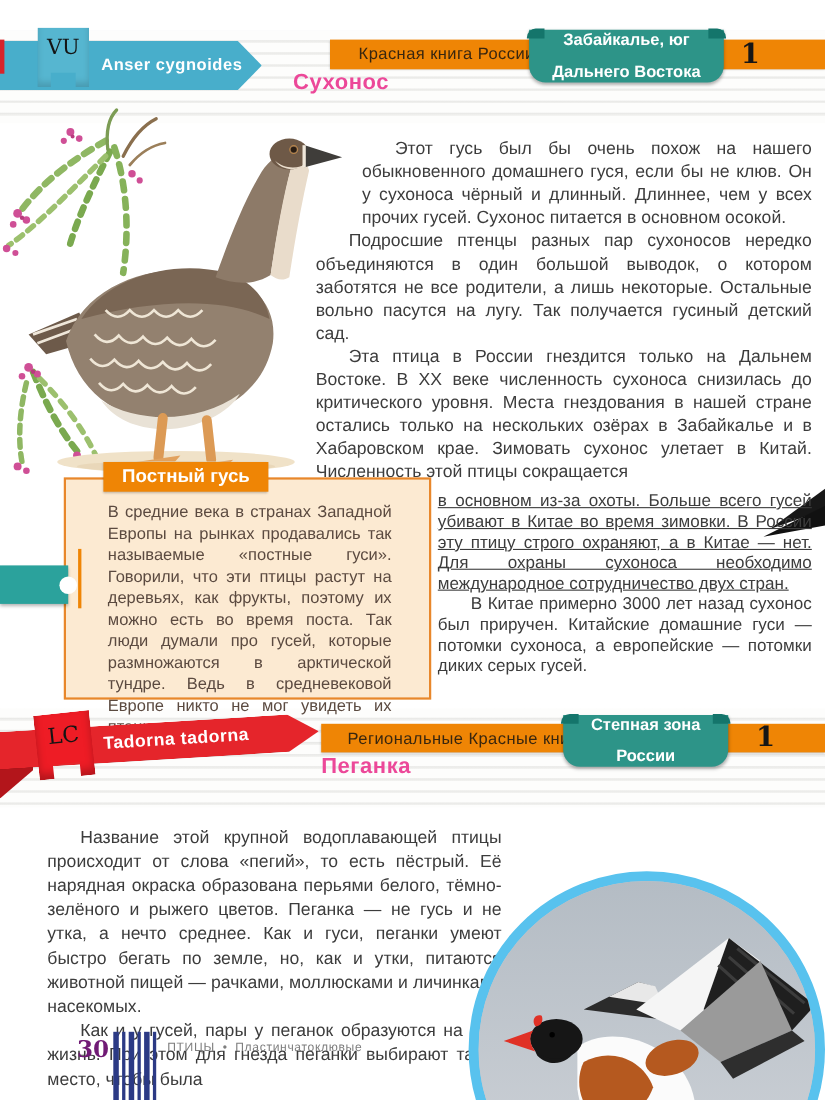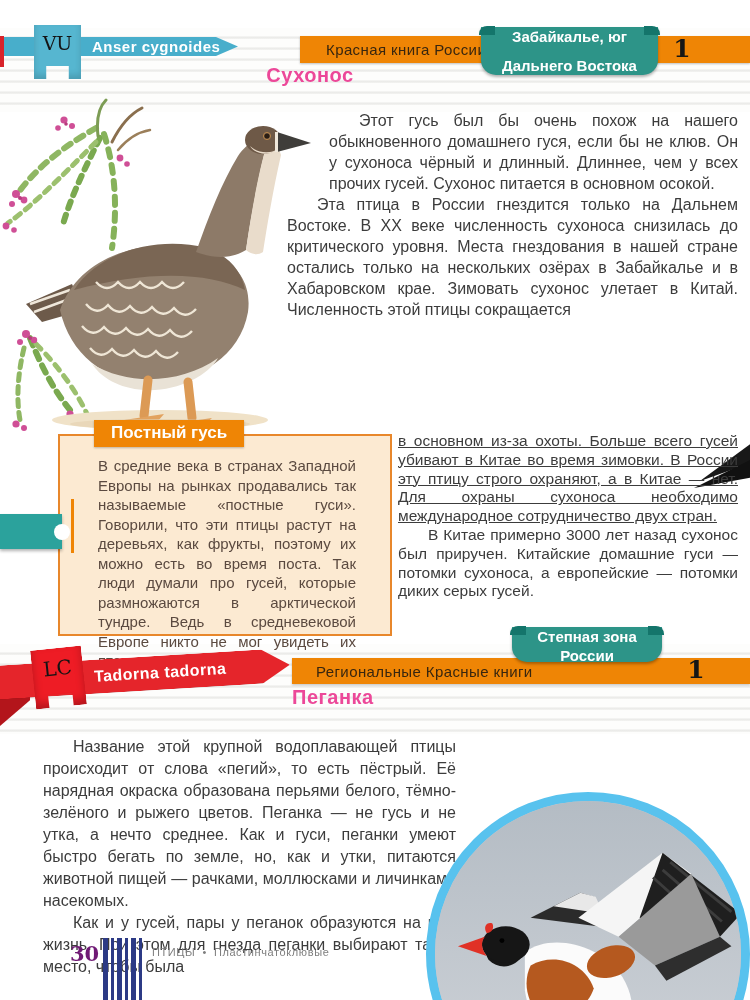--- a/index.html
+++ b/index.html
@@ -12,21 +12,21 @@
     z-index:1;}
   .band-1{top:28px;height:84px;}
   .band-2{top:644px;height:90px;}
 
   
   .cat-bar{position:absolute;height:27px;background:#ef8505;z-index:2;display:flex;align-items:center;
     box-shadow:0 1px 2px rgba(0,0,0,.25);}
   .cat-bar .bar-label{font-size:15px;color:#38260f;letter-spacing:.4px;}
 
   
-  .ribbon-teal{position:absolute;left:0;top:37px;width:238px;height:19px;background:#48aecb;z-index:3;
+  .ribbon-teal{position:absolute;left:0;top:37px;width:238px;height:45px;background:#48aecb;z-index:3;
     clip-path:polygon(0 0,216px 0,238px 50%,216px 100%,0 100%);display:flex;align-items:center;}
   .ribbon-teal .species{color:#fff;font-weight:bold;font-size:15px;padding-left:92px;letter-spacing:.5px;}
   .red-sliver{position:absolute;left:0;top:36px;width:4px;height:31px;background:#d8232a;z-index:4;}
 
   .status-tab{position:absolute;z-index:5;display:flex;justify-content:center;
     font-family:"DejaVu Serif",serif;color:#141414;}
   .tab-vu{left:34px;top:25px;width:47px;height:47px;background:#56b6d0;font-size:19px;padding-top:7px;
     clip-path:polygon(0 0,100% 0,100% 100%,74% 100%,74% 76%,26% 76%,26% 100%,0 100%);
     box-shadow:inset 0 -4px 6px rgba(0,0,0,.15);}
   .tab-lc{left:33px;top:648px;width:51px;height:51px;background:#ee1c25;font-size:20px;padding-top:8px;
@@ -42,33 +42,33 @@
     clip-path:polygon(0 0,100% 0,100% 32%,0 100%);}
 
   
   .region-badge{position:absolute;z-index:4;background:#2d9488;border-radius:0 0 15px 15px;
     color:#fff;font-weight:bold;font-size:15px;line-height:19px;text-align:center;
     display:flex;flex-direction:column;justify-content:space-between;box-shadow:0 2px 3px rgba(0,0,0,.3);}
   .region-badge::before,.region-badge::after{content:"";position:absolute;top:-1px;width:16px;height:9px;background:#14756b;}
   .region-badge::before{left:-2px;border-radius:8px 0 0 0;}
   .region-badge::after{right:-2px;border-radius:0 8px 0 0;}
   .badge-1{left:481px;top:27px;width:177px;height:48px;}
-  .badge-2{left:512px;top:627px;width:150px;height:35px;}
+  .badge-2{left:512px;top:650px;width:150px;height:47px;}
 
   .badge-number{position:absolute;z-index:5;font-family:"DejaVu Serif",serif;font-weight:bold;
     font-size:25px;color:#161616;width:40px;text-align:center;}
   .num-1{left:662px;top:34px;}
   .num-2{left:676px;top:655px;}
 
   .section-title{position:absolute;z-index:5;font-weight:bold;font-size:20px;color:#ec4899;letter-spacing:.5px;}
   .title-1{left:195px;top:64px;width:230px;text-align:center;}
   .title-2{left:292px;top:686px;}
 
   
-  .bodytext{position:absolute;z-index:2;color:#3c3c3c;text-align:justify;}
+  .bodytext{position:absolute;z-index:2;color:#3c3c3c;text-align:justify;margin-top:15px;}
   .bodytext p{margin:0;text-indent:30px;}
   .s1-top{left:287px;top:110px;width:451px;font-size:16px;line-height:21px;}
   .s1-right{left:398px;top:432px;width:340px;font-size:15.5px;line-height:18.8px;}
   .s1-right p.cont{text-indent:0;text-decoration:underline;}
   .s2-text{left:43px;top:736px;width:697px;font-size:16px;line-height:22px;}
   .head-spacer{float:left;width:42px;height:66px;}
   .circle-spacer{float:right;width:284px;height:300px;margin-top:45px;}
 
   
   .side-box{position:absolute;left:58px;top:434px;width:334px;height:202px;z-index:2;
@@ -199,20 +199,21 @@
   </svg>
 
   <svg class="wing-tip" viewBox="0 0 100 92">
     <polygon points="100,0 10,66 100,34" fill="#181818"></polygon>
     <polygon points="100,28 0,78 100,60" fill="#111111"></polygon>
   </svg>
 
   <div class="bodytext s1-top">
     <div class="head-spacer"></div>
     <p>Этот гусь был бы очень похож на нашего обыкновенного домашнего гуся, если бы не клюв. Он у сухоноса чёрный и длинный. Длиннее, чем у всех прочих гусей. Сухонос питается в основном осокой.</p>
+    <p>Подросшие птенцы разных пар сухоносов нередко объединяются в один большой выводок, о котором заботятся не все родители, а лишь некоторые. Остальные вольно пасутся на лугу. Так получается гусиный детский сад.</p>
     <p>Эта птица в России гнездится только на Дальнем Востоке. В XX веке численность сухоноса снизилась до критического уровня. Места гнездования в нашей стране остались только на нескольких озёрах в Забайкалье и в Хабаровском крае. Зимовать сухонос улетает в Китай. Численность этой птицы сокращается</p>
   </div>
   <div class="bodytext s1-right">
     <p class="cont">в основном из-за охоты. Больше всего гусей убивают в Китае во время зимовки. В России эту птицу строго охраняют, а в Китае — нет. Для охраны сухоноса необходимо международное сотрудничество двух стран.</p>
     <p>В Китае примерно 3000 лет назад сухонос был приручен. Китайские домашние гуси — потомки сухоноса, а европейские — потомки диких серых гусей.</p>
   </div>
 
   <div class="side-box">
     <p class="side-text">В средние века в странах Западной Европы на рынках продавались так называемые «постные гуси». Говорили, что эти птицы растут на деревьях, как фрукты, поэтому их можно есть во время поста. Так люди думали про гусей, которые размножаются в арктической тундре. Ведь в средневековой Европе никто не мог увидеть их птенцов.</p>
   </div>

